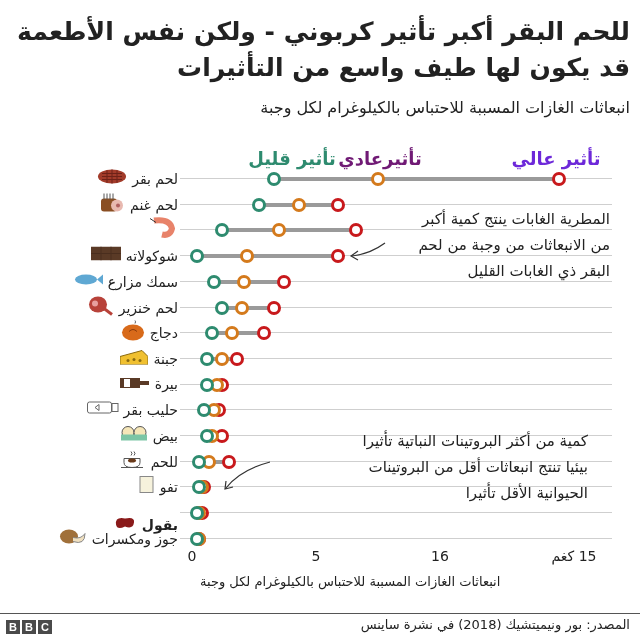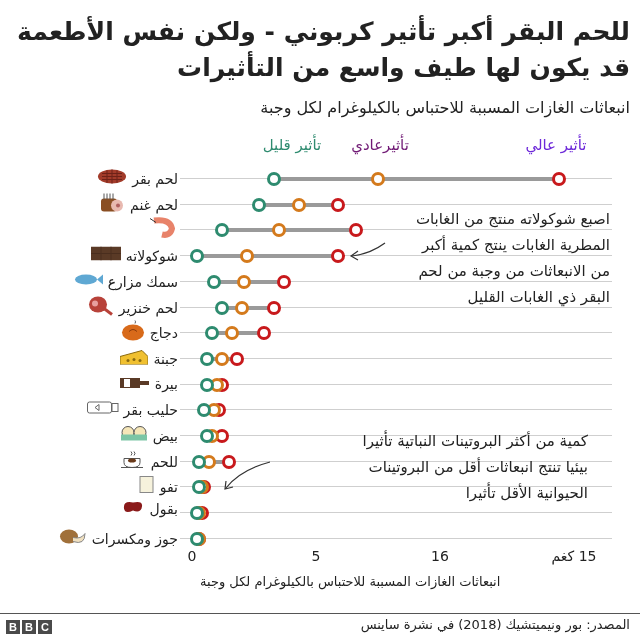--- a/index.html
+++ b/index.html
@@ -1,19 +1,19 @@
 <!DOCTYPE html>
 <html><head>
 <meta charset="utf-8">
 <style>
   * { box-sizing: border-box; margin: 0; padding: 0; }
   body { width: 640px; height: 637px; background: #ffffff; font-family: "DejaVu Sans", sans-serif; color: #222; position: relative; overflow: hidden; }
   .title { position: absolute; right: 10px; top: 14px; width: 620px; direction: rtl; text-align: right; font-size: 25px; font-weight: bold; line-height: 36px; color: #222; }
   .subtitle { position: absolute; right: 10px; top: 98px; direction: rtl; text-align: right; font-size: 16px; color: #222; }
-  .legend-label { position: absolute; top: 136px; font-size: 15px; font-weight: normal; direction: rtl; white-space: nowrap; transform: translateX(-50%); }
+  .legend-label { position: absolute; top: 148px; font-size: 18px; font-weight: bold; direction: rtl; white-space: nowrap; transform: translateX(-50%); }
   .gridline { position: absolute; height: 1px; background: #cfcfcf; }
   .row-label { position: absolute; right: 462px; direction: rtl; font-size: 14px; white-space: nowrap; transform: translateY(-50%); display: flex; align-items: center; gap: 5px; }
   .food-icon { display: inline-block; }
   .range-bar { position: absolute; height: 4px; background: #9a9a9a; transform: translateY(-50%); }
   .dot { position: absolute; width: 14px; height: 14px; border-radius: 50%; border: 3px solid; background: #fff; transform: translate(-50%, -50%); }
   .dot.low { border-color: #2e8b6f; }
   .dot.mid { border-color: #d47a1c; }
   .dot.high { border-color: #c8191c; }
   .annotation { position: absolute; direction: rtl; text-align: right; font-size: 15px; line-height: 26px; color: #222; }
   .tick { position: absolute; top: 548px; font-size: 14px; transform: translateX(-50%); white-space: nowrap; }
@@ -194,21 +194,21 @@
       <span>تفو</span>
       <span class="food-icon"><svg width="16" height="18">
           <rect x="1" y="1" width="13" height="16" fill="#f6f2dc" stroke="#888"></rect>
         </svg></span>
     </div>
     <div class="range-bar" style="left: 199.44px; width: 4.96px; top: 486.5px;"></div>
     <div class="dot high" style="left: 204.4px; top: 486.5px;"></div>
     <div class="dot mid" style="left: 201.92px; top: 486.5px;"></div>
     <div class="dot low" style="left: 199.44px; top: 486.5px;"></div>
     <div class="gridline" style="left: 180px; width: 432px; top: 512px;"></div>
-    <div class="row-label" style="top: 508px;">
+    <div class="row-label" style="top: 524px; font-weight: bold;">
       <span>بقول</span>
       <span class="food-icon"><svg width="24" height="16">
           <path d="M3 10 Q2 2 12 4 Q22 2 21 8 Q20 15 12 12 Q4 16 3 10 Z" fill="#8a1a1a"></path>
         </svg></span>
     </div>
     <div class="range-bar" style="left: 196.96px; width: 4.96px; top: 512.5px;"></div>
     <div class="dot high" style="left: 201.92px; top: 512.5px;"></div>
     <div class="dot mid" style="left: 199.44px; top: 512.5px;"></div>
     <div class="dot low" style="left: 196.96px; top: 512.5px;"></div>
     <div class="gridline" style="left: 180px; width: 432px; top: 538px;"></div>
@@ -219,21 +219,20 @@
           <path d="M14 14 Q26 18 26 6 Q22 12 14 10" fill="#f0e0c0" stroke="#888"></path>
         </svg></span>
     </div>
     <div class="range-bar" style="left: 196.96px; width: 2.48px; top: 538.5px;"></div>
     <div class="dot high" style="left: 199.44px; top: 538.5px;"></div>
     <div class="dot mid" style="left: 199.44px; top: 538.5px;"></div>
     <div class="dot low" style="left: 196.96px; top: 538.5px;"></div>
   </div>
 
 <div class="annotation" style="right:30px;top:206px;width:250px;">
-  <div>اصبع شوكولاته منتج من الغابات</div>
   <div>المطرية الغابات ينتج كمية أكبر</div>
   <div>من الانبعاثات من وجبة من لحم</div>
   <div>البقر ذي الغابات القليل</div>
 </div>
 <svg class="arrow" style="left:0;top:0;width:640px;height:637px;pointer-events:none;">
   <path d="M385 243 Q370 254 352 256" fill="none" stroke="#333" stroke-width="1.2"></path>
   <path d="M358 251 L351 256 L358 260" fill="none" stroke="#333" stroke-width="1.2"></path>
   <path d="M270 462 Q240 470 226 488" fill="none" stroke="#333" stroke-width="1.2"></path>
   <path d="M226 481 L225 489 L233 487" fill="none" stroke="#333" stroke-width="1.2"></path>
 </svg>

